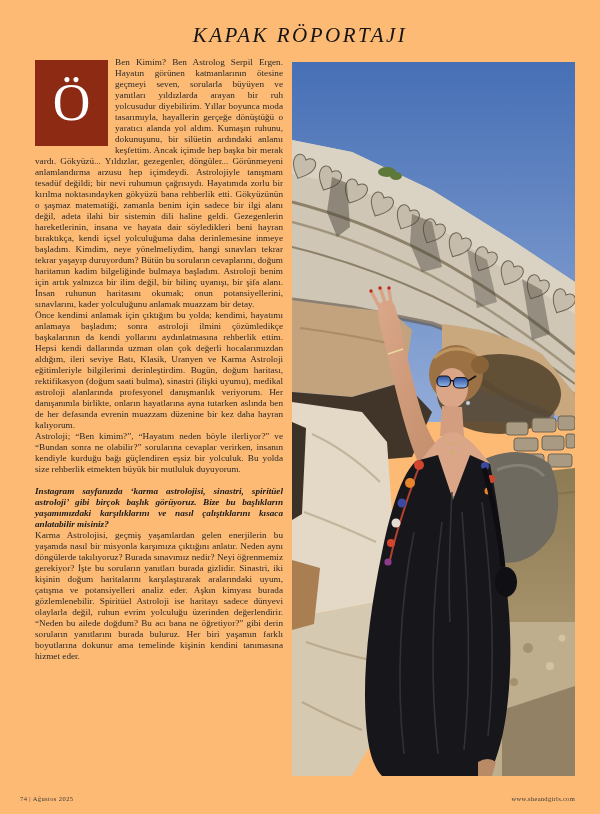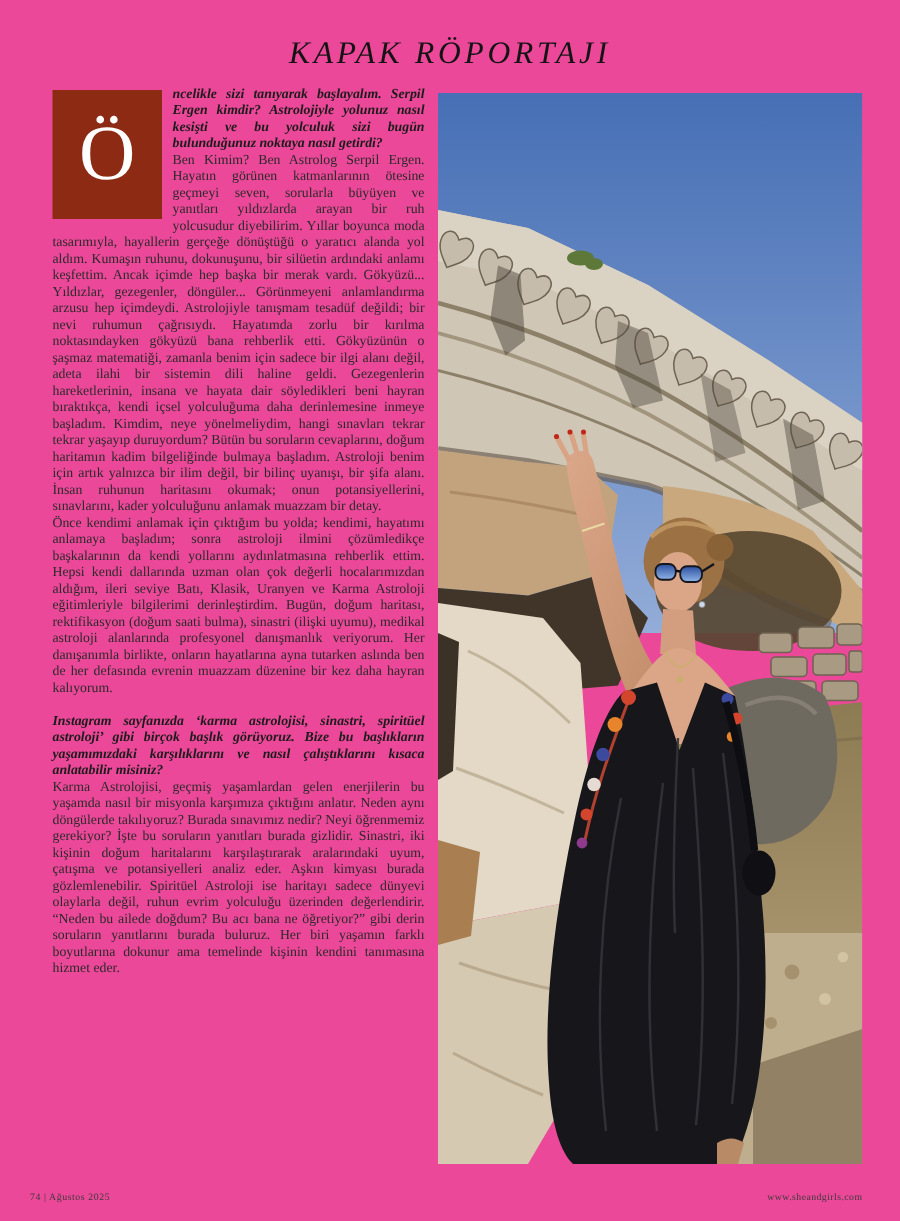--- a/index.html
+++ b/index.html
@@ -1,16 +1,16 @@
 <!DOCTYPE html>
 <html><head>
 <meta charset="utf-8">
 <style>
   html,body{margin:0;padding:0;background:#ffffff;}
-  .page{position:relative;width:600px;height:814px;background:#ec4899;overflow:hidden;
+  .page{position:relative;width:600px;height:814px;background:#fdba74;overflow:hidden;
         font-family:"Liberation Serif", serif;}
   .page-title{position:absolute;top:23px;left:0;width:100%;text-align:center;
         font-style:italic;font-size:21px;letter-spacing:2.5px;color:#141414;}
   .column{position:absolute;left:35px;top:57px;width:248px;color:#2a2a2a;
         font-size:9.2px;line-height:11px;text-align:justify;}
   .dropcap{float:left;width:73px;height:86px;background:#8d2a14;color:#ffffff;
         display:flex;align-items:center;justify-content:center;
         font-size:52px;line-height:1;margin:3px 7px 6px 0;}
   .para{margin:0;}
   .para.question{font-weight:bold;font-style:italic;color:#1b1b1b;}
@@ -25,23 +25,23 @@
 </head>
 <body>
 
 <div class="page">
 
   <div class="page-title">KAPAK RÖPORTAJI</div>
 
   <div class="column">
     <div class="dropcap">Ö</div>
     <div>
-        <p class="para question">ncelikle sizi tanıyarak başlayalım. Serpil Ergen kimdir? Astrolojiyle yolunuz nasıl kesişti ve bu yolculuk sizi bugün bulunduğunuz noktaya nasıl getirdi?</p>
         <p class="para body">Ben Kimim? Ben Astrolog Serpil Ergen. Hayatın görünen katmanlarının ötesine geçmeyi seven, sorularla büyüyen ve yanıtları yıldızlarda arayan bir ruh yolcusudur diyebilirim. Yıllar boyunca moda tasarımıyla, hayallerin gerçeğe dönüştüğü o yaratıcı alanda yol aldım. Kumaşın ruhunu, dokunuşunu, bir silüetin ardındaki anlamı keşfettim. Ancak içimde hep başka bir merak vardı. Gökyüzü... Yıldızlar, gezegenler, döngüler... Görünmeyeni anlamlandırma arzusu hep içimdeydi. Astrolojiyle tanışmam tesadüf değildi; bir nevi ruhumun çağrısıydı. Hayatımda zorlu bir kırılma noktasındayken gökyüzü bana rehberlik etti. Gökyüzünün o şaşmaz matematiği, zamanla benim için sadece bir ilgi alanı değil, adeta ilahi bir sistemin dili haline geldi. Gezegenlerin hareketlerinin, insana ve hayata dair söyledikleri beni hayran bıraktıkça, kendi içsel yolculuğuma daha derinlemesine inmeye başladım. Kimdim, neye yönelmeliydim, hangi sınavları tekrar tekrar yaşayıp duruyordum? Bütün bu soruların cevaplarını, doğum haritamın kadim bilgeliğinde bulmaya başladım. Astroloji benim için artık yalnızca bir ilim değil, bir bilinç uyanışı, bir şifa alanı. İnsan ruhunun haritasını okumak; onun potansiyellerini, sınavlarını, kader yolculuğunu anlamak muazzam bir detay.</p>
         <p class="para body">Önce kendimi anlamak için çıktığım bu yolda; kendimi, hayatımı anlamaya başladım; sonra astroloji ilmini çözümledikçe başkalarının da kendi yollarını aydınlatmasına rehberlik ettim. Hepsi kendi dallarında uzman olan çok değerli hocalarımızdan aldığım, ileri seviye Batı, Klasik, Uranyen ve Karma Astroloji eğitimleriyle bilgilerimi derinleştirdim. Bugün, doğum haritası, rektifikasyon (doğum saati bulma), sinastri (ilişki uyumu), medikal astroloji alanlarında profesyonel danışmanlık veriyorum. Her danışanımla birlikte, onların hayatlarına ayna tutarken aslında ben de her defasında evrenin muazzam düzenine bir kez daha hayran kalıyorum.</p>
+        <p class="para body">Astroloji; “Ben kimim?”, “Hayatım neden böyle ilerliyor?” ve “Bundan sonra ne olabilir?” sorularına cevaplar verirken, insanın kendiyle kurduğu bağı güçlendiren eşsiz bir yolculuk. Bu yolda size rehberlik etmekten büyük bir mutluluk duyuyorum.</p>
         <p class="para question spaced">Instagram sayfanızda ‘karma astrolojisi, sinastri, spiritüel astroloji’ gibi birçok başlık görüyoruz. Bize bu başlıkların yaşamımızdaki karşılıklarını ve nasıl çalıştıklarını kısaca anlatabilir misiniz?</p>
         <p class="para body">Karma Astrolojisi, geçmiş yaşamlardan gelen enerjilerin bu yaşamda nasıl bir misyonla karşımıza çıktığını anlatır. Neden aynı döngülerde takılıyoruz? Burada sınavımız nedir? Neyi öğrenmemiz gerekiyor? İşte bu soruların yanıtları burada gizlidir. Sinastri, iki kişinin doğum haritalarını karşılaştırarak aralarındaki uyum, çatışma ve potansiyelleri analiz eder. Aşkın kimyası burada gözlemlenebilir. Spiritüel Astroloji ise haritayı sadece dünyevi olaylarla değil, ruhun evrim yolculuğu üzerinden değerlendirir. “Neden bu ailede doğdum? Bu acı bana ne öğretiyor?” gibi derin soruların yanıtlarını burada buluruz. Her biri yaşamın farklı boyutlarına dokunur ama temelinde kişinin kendini tanımasına hizmet eder.</p>
       </div>
   </div>
 
   <div class="photo">
     <svg viewBox="0 0 283 714" preserveAspectRatio="none">
       <defs>
         <linearGradient id="sky" x1="0" y1="0" x2="0" y2="1">
           <stop offset="0" stop-color="#466fb5"></stop>

